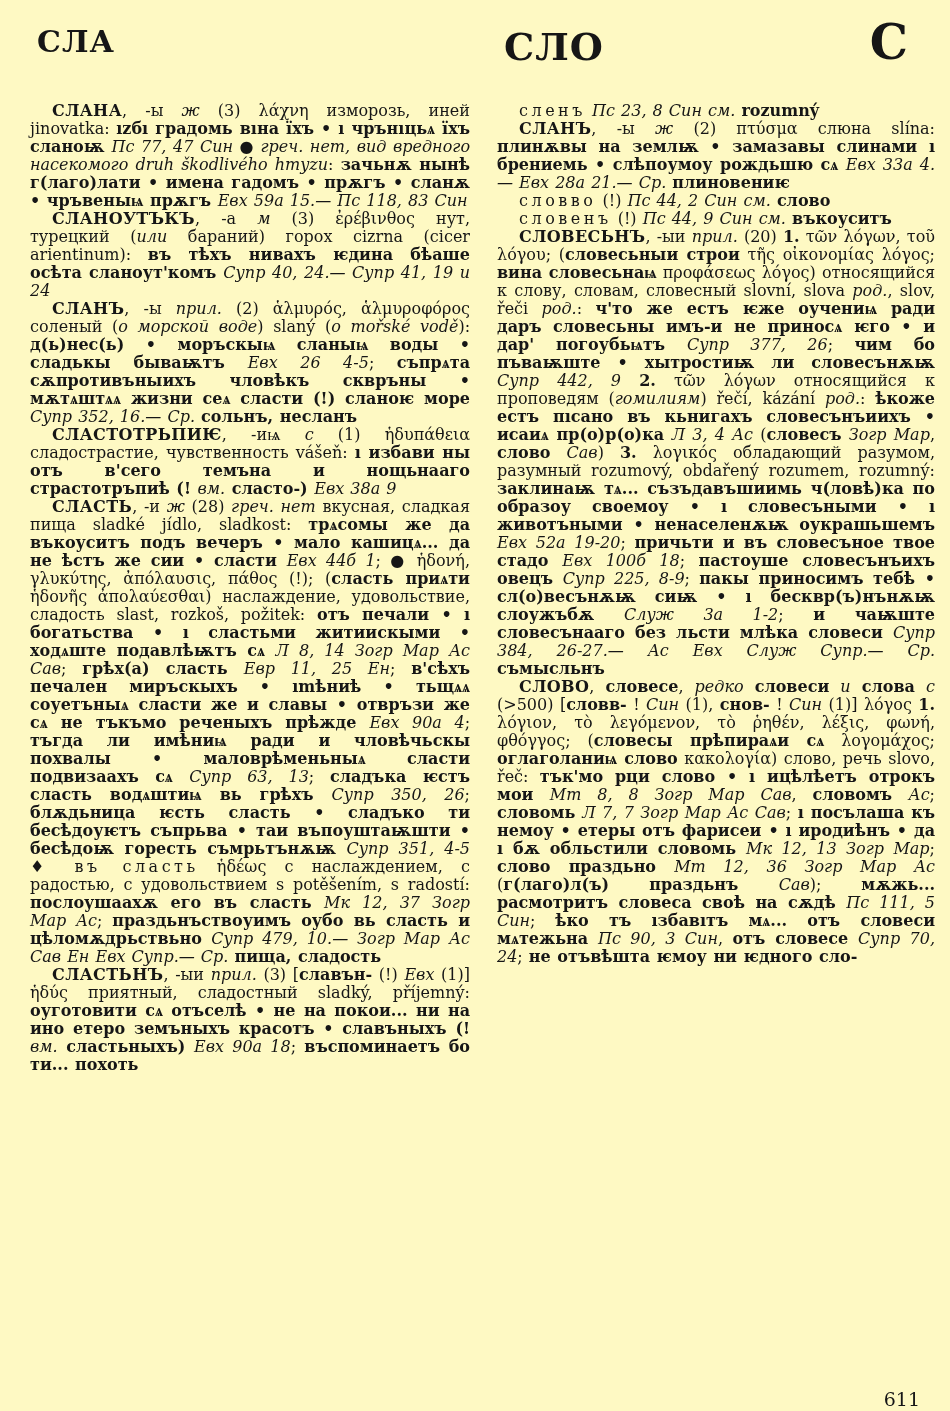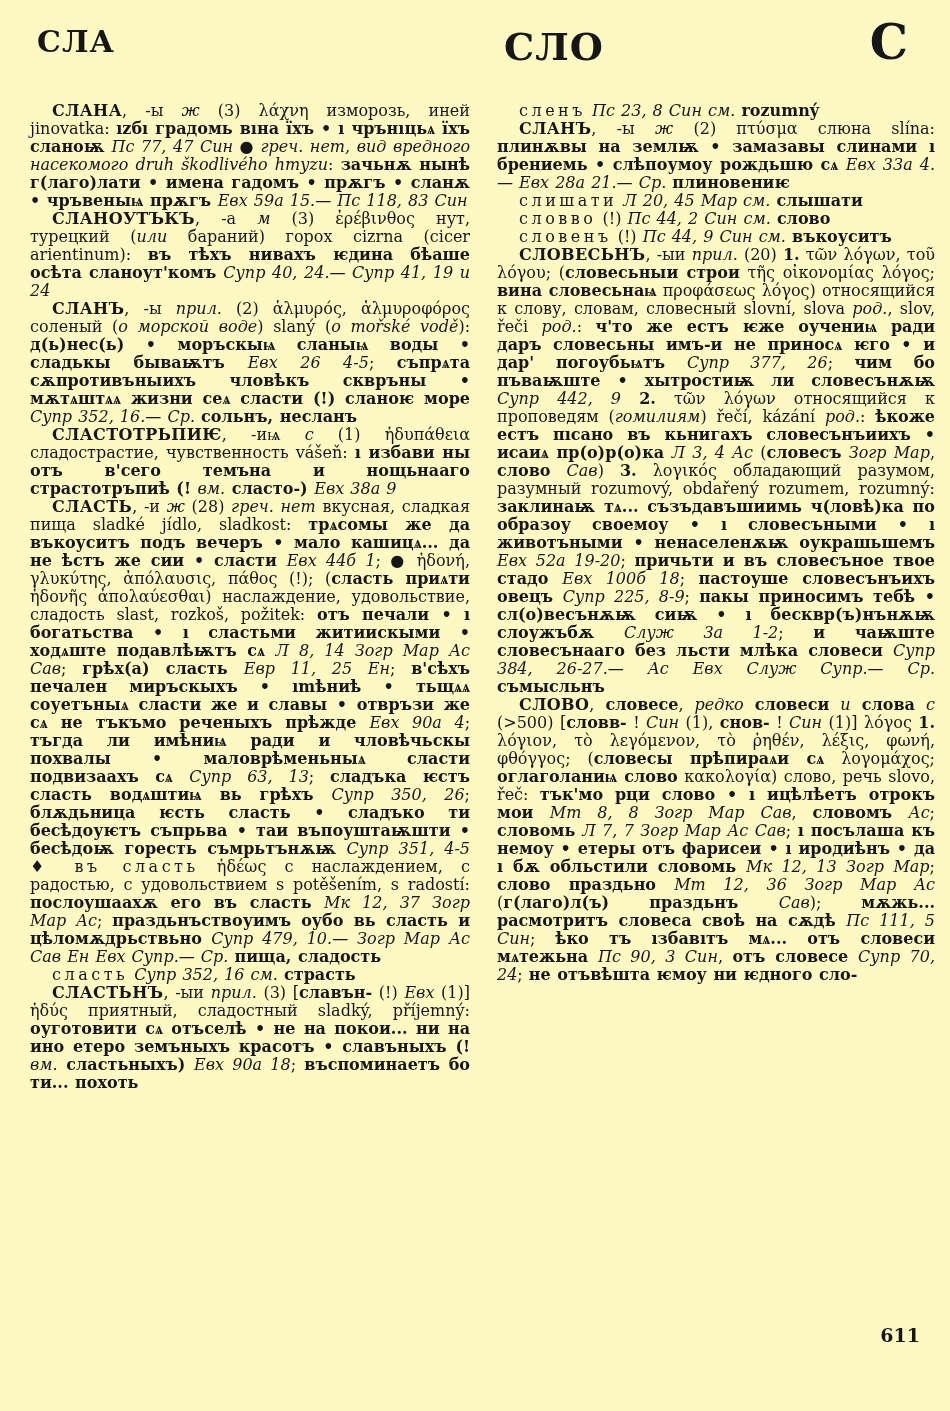--- a/index.html
+++ b/index.html
@@ -38,48 +38,46 @@
   .col-right{left:497px;width:438px;}
   p.entry{margin:0;text-indent:22px;}
   p.entry.cont{text-indent:0;}
   .seg-hw{font-weight:bold;letter-spacing:0.4px;}
   .seg-b{font-weight:bold;}
   .seg-i{font-style:italic;}
   .seg-n{}
   .seg-num{font-weight:bold;}
   .seg-sp{font-weight:normal;letter-spacing:3.5px;}
   .page-number{
-    position:absolute;right:30px;top:1324px;
-    font-size:19px;font-weight:bold;text-align:center;
+    position:absolute;right:30px;top:1388px;
+    font-size:19px;font-weight:normal;text-align:center;
   }
 </style>
 </head>
 <body>
 
 <div class="page">
 
   <div class="running-head">
     <span class="head-left">СЛА</span>
     <span class="head-right">СЛО</span>
     <span class="head-letter">С</span>
   </div>
 
   <div class="col col-left" id="col-left">
       <p class="entry"><span class="seg-hw">СЛАНА</span><span class="seg-n">, -ы </span><span class="seg-i">ж</span><span class="seg-n"> (3) λάχνη изморозь, иней jinovatka: </span><span class="seg-b">ızбı градомь вıна їхъ • ı чрънıцьѧ їхъ сланоѭ </span><span class="seg-i">Пс 77, 47 Син</span><span class="seg-n"> ● </span><span class="seg-i">греч. нет, вид вредного насекомого druh škodlivého hmyzu</span><span class="seg-n">: </span><span class="seg-b">зачьнѫ нынѣ г(лаго)лати • имена гадомъ • прѫгъ • сланѫ • чръвеныѩ прѫгъ </span><span class="seg-i">Евх 59а 15.— Пс 118, 83 Син</span></p>
       <p class="entry"><span class="seg-hw">СЛАНОУТЪКЪ</span><span class="seg-n">, -а </span><span class="seg-i">м</span><span class="seg-n"> (3) ἐρέβινθος нут, турецкий (</span><span class="seg-i">или</span><span class="seg-n"> бараний) горох cizrna (cicer arientinum): </span><span class="seg-b">въ тѣхъ нивахъ ѥдина бѣаше осѣта сланоут'комъ </span><span class="seg-i">Супр 40, 24.— Супр 41, 19 и 24</span></p>
       <p class="entry"><span class="seg-hw">СЛАНЪ</span><span class="seg-n">, -ы </span><span class="seg-i">прил.</span><span class="seg-n"> (2) ἁλμυρός, ἁλμυροφόρος соленый (</span><span class="seg-i">о морской воде</span><span class="seg-n">) slaný (</span><span class="seg-i">о mořské vodě</span><span class="seg-n">): </span><span class="seg-b">д(ь)нес(ь) • моръскыѩ сланыѩ воды • сладькы бываѭтъ </span><span class="seg-i">Евх 26 4-5</span><span class="seg-n">; </span><span class="seg-b">съпрѧта сѫпротивъныихъ чловѣкъ сквръны • мѫтѧштѧѧ жизни сеѧ сласти (!) сланоѥ море </span><span class="seg-i">Супр 352, 16.— Ср. </span><span class="seg-b">сольнъ, несланъ</span></p>
       <p class="entry"><span class="seg-hw">СЛАСТОТРЬПИѤ</span><span class="seg-n">, -иѩ </span><span class="seg-i">с</span><span class="seg-n"> (1) ἡδυπάθεια сладострастие, чувственность vášeň: </span><span class="seg-b">ı избави ны отъ в'сего темъна и нощьнааго страстотръпиѣ (! </span><span class="seg-i">вм.</span><span class="seg-b"> сласто-) </span><span class="seg-i">Евх 38а 9</span></p>
       <p class="entry"><span class="seg-hw">СЛАСТЬ</span><span class="seg-n">, -и </span><span class="seg-i">ж</span><span class="seg-n"> (28) </span><span class="seg-i">греч. нет</span><span class="seg-n"> вкусная, сладкая пища sladké jídlo, sladkost: </span><span class="seg-b">трѧсомы же да въкоуситъ подъ вечеръ • мало кашицѧ... да не ѣстъ же сии • сласти </span><span class="seg-i">Евх 44б 1</span><span class="seg-n">; ● ἡδονή, γλυκύτης, ἀπόλαυσις, πάθος (!); (</span><span class="seg-b">сласть приѧти</span><span class="seg-n"> ἡδονῆς ἀπολαύεσθαι) наслаждение, удовольствие, сладость slast, rozkoš, požitek: </span><span class="seg-b">отъ печали • ı богатьства • ı сластьми житиискыми • ходѧште подавлѣѭтъ сѧ </span><span class="seg-i">Л 8, 14 Зогр Мар Ас Сав</span><span class="seg-n">; </span><span class="seg-b">грѣх(а) сласть </span><span class="seg-i">Евр 11, 25 Ен</span><span class="seg-n">; </span><span class="seg-b">в'сѣхъ печален миръскыхъ • ımѣниѣ • тьщѧѧ соуетъныѧ сласти же и славы • отвръзи же сѧ не тъкъмо реченыхъ прѣжде </span><span class="seg-i">Евх 90а 4</span><span class="seg-n">; </span><span class="seg-b">тъгда ли имѣниѩ ради и чловѣчьскы похвалы • маловрѣменьныѧ сласти подвизаахъ сѧ </span><span class="seg-i">Супр 63, 13</span><span class="seg-n">; </span><span class="seg-b">сладъка ѥстъ сласть водѧштиѩ вь грѣхъ </span><span class="seg-i">Супр 350, 26</span><span class="seg-n">; </span><span class="seg-b">блѫдьница ѥсть сласть • сладъко ти бесѣдоуѥтъ съпрьва • таи въпоуштаѭшти • бесѣдоѭ горесть съмрьтънѫѭ </span><span class="seg-i">Супр 351, 4-5</span><span class="seg-n"> ♦ </span><span class="seg-sp">въ сласть</span><span class="seg-n"> ἡδέως с наслаждением, с радостью, с удовольствием s potěšením, s radostí: </span><span class="seg-b">послоушаахѫ его въ сласть </span><span class="seg-i">Мк 12, 37 Зогр Мар Ас</span><span class="seg-n">; </span><span class="seg-b">праздьнъствоуимъ оубо вь сласть и цѣломѫдрьствьно </span><span class="seg-i">Супр 479, 10.— Зогр Мар Ас Сав Ен Евх Супр.— Ср. </span><span class="seg-b">пища, сладость</span></p>
-      <p class="entry"><span class="seg-sp">сласть</span><span class="seg-n"> </span><span class="seg-i">Супр 352, 16 см.</span><span class="seg-n"> </span><span class="seg-b">страсть</span></p>
       <p class="entry"><span class="seg-hw">СЛАСТЬНЪ</span><span class="seg-n">, -ыи </span><span class="seg-i">прил.</span><span class="seg-n"> (3) [</span><span class="seg-b">славън-</span><span class="seg-n"> (!) </span><span class="seg-i">Евх</span><span class="seg-n"> (1)] ἡδύς приятный, сладостный sladký, příjemný: </span><span class="seg-b">оуготовити сѧ отъселѣ • не на покои... ни на ино етеро земъныхъ красотъ • славъныхъ (! </span><span class="seg-i">вм.</span><span class="seg-b"> сластьныхъ) </span><span class="seg-i">Евх 90а 18</span><span class="seg-n">; </span><span class="seg-b">въспоминаетъ бо ти... похоть</span></p>
     </div>
   <div class="col col-right" id="col-right">
       <p class="entry"><span class="seg-sp">сленъ</span><span class="seg-n"> </span><span class="seg-i">Пс 23, 8 Син см.</span><span class="seg-n"> </span><span class="seg-b">rozumný</span></p>
       <p class="entry"><span class="seg-hw">СЛАНЪ</span><span class="seg-n">, -ы </span><span class="seg-i">ж</span><span class="seg-n"> (2) πτύσμα слюна slína: </span><span class="seg-b">плинѫвы на землѭ • замазавы слинами ı брениемь • слѣпоумоу рождьшю сѧ </span><span class="seg-i">Евх 33а 4.— Евх 28а 21.— Ср. </span><span class="seg-b">плиновениѥ</span></p>
-      <p class="entry"><span class="seg-sp">слишати</span><span class="seg-n"> </span><span class="seg-i">Л 20, 45 Мар см.</span><span class="seg-n"> </span><span class="seg-b">слышати</span></p>
       <p class="entry"><span class="seg-sp">словво</span><span class="seg-n"> (!) </span><span class="seg-i">Пс 44, 2 Син см.</span><span class="seg-n"> </span><span class="seg-b">слово</span></p>
       <p class="entry"><span class="seg-sp">словенъ</span><span class="seg-n"> (!) </span><span class="seg-i">Пс 44, 9 Син см.</span><span class="seg-n"> </span><span class="seg-b">въкоуситъ</span></p>
       <p class="entry"><span class="seg-hw">СЛОВЕСЬНЪ</span><span class="seg-n">, -ыи </span><span class="seg-i">прил.</span><span class="seg-n"> (20) </span><span class="seg-num">1.</span><span class="seg-n"> τῶν λόγων, τοῦ λόγου; (</span><span class="seg-b">словесьныи строи</span><span class="seg-n"> τῆς οἰκονομίας λόγος; </span><span class="seg-b">вина словесьнаѩ</span><span class="seg-n"> προφάσεως λόγος) относящийся к слову, словам, словесный slovní, slova </span><span class="seg-i">род.</span><span class="seg-n">, slov, řeči </span><span class="seg-i">род.</span><span class="seg-n">: </span><span class="seg-b">ч'то же естъ ѥже оучениѩ ради даръ словесьны имъ-и не приносѧ ѥго • и дар' погоубьѩтъ </span><span class="seg-i">Супр 377, 26</span><span class="seg-n">; </span><span class="seg-b">чим бо пъваѭште • хытростиѭ ли словесънѫѭ </span><span class="seg-i">Супр 442, 9</span><span class="seg-n"> </span><span class="seg-num">2.</span><span class="seg-n"> τῶν λόγων относящийся к проповедям (</span><span class="seg-i">гомилиям</span><span class="seg-n">) řečí, kázání </span><span class="seg-i">род.</span><span class="seg-n">: </span><span class="seg-b">ѣкоже естъ пıсано въ кьнигахъ словесънъиихъ • исаиѧ пр(о)р(о)ка </span><span class="seg-i">Л 3, 4 Ас</span><span class="seg-n"> (</span><span class="seg-b">словесъ</span><span class="seg-n"> </span><span class="seg-i">Зогр Мар</span><span class="seg-n">, </span><span class="seg-b">слово</span><span class="seg-n"> </span><span class="seg-i">Сав</span><span class="seg-n">) </span><span class="seg-num">3.</span><span class="seg-n"> λογικός обладающий разумом, разумный rozumový, obdařený rozumem, rozumný: </span><span class="seg-b">заклинаѭ тѧ... съзъдавъшиимь ч(ловѣ)ка по образоу своемоу • ı словесъными • ı животъными • ненаселенѫѭ оукрашьшемъ </span><span class="seg-i">Евх 52а 19-20</span><span class="seg-n">; </span><span class="seg-b">причьти и въ словесъное твое стадо </span><span class="seg-i">Евх 100б 18</span><span class="seg-n">; </span><span class="seg-b">пастоуше словесънъихъ овецъ </span><span class="seg-i">Супр 225, 8-9</span><span class="seg-n">; </span><span class="seg-b">пакы приносимъ тебѣ • сл(о)весънѫѭ сиѭ • ı бесквр(ъ)нънѫѭ слоужъбѫ </span><span class="seg-i">Служ 3а 1-2</span><span class="seg-n">; </span><span class="seg-b">и чаѭште словесънааго без льсти млѣка словеси </span><span class="seg-i">Супр 384, 26-27.— Ас Евх Служ Супр.— Ср. </span><span class="seg-b">съмысльнъ</span></p>
       <p class="entry"><span class="seg-hw">СЛОВО</span><span class="seg-n">, </span><span class="seg-b">словесе</span><span class="seg-n">, </span><span class="seg-i">редко</span><span class="seg-n"> </span><span class="seg-b">словеси</span><span class="seg-n"> </span><span class="seg-i">и</span><span class="seg-n"> </span><span class="seg-b">слова</span><span class="seg-n"> </span><span class="seg-i">с</span><span class="seg-n"> (&gt;500) [</span><span class="seg-b">словв-</span><span class="seg-n"> ! </span><span class="seg-i">Син</span><span class="seg-n"> (1), </span><span class="seg-b">снов-</span><span class="seg-n"> ! </span><span class="seg-i">Син</span><span class="seg-n"> (1)] λόγος </span><span class="seg-num">1.</span><span class="seg-n"> λόγιον, τὸ λεγόμενον, τὸ ῥηθέν, λέξις, φωνή, φθόγγος; (</span><span class="seg-b">словесы прѣпираѧи сѧ</span><span class="seg-n"> λογομάχος; </span><span class="seg-b">оглаголаниѩ слово</span><span class="seg-n"> κακολογία) слово, речь slovo, řeč: </span><span class="seg-b">тък'мо рци слово • ı ицѣлѣетъ отрокъ мои </span><span class="seg-i">Мт 8, 8 Зогр Мар Сав</span><span class="seg-n">, </span><span class="seg-b">словомъ </span><span class="seg-i">Ас</span><span class="seg-n">; </span><span class="seg-b">словомь </span><span class="seg-i">Л 7, 7 Зогр Мар Ас Сав</span><span class="seg-n">; </span><span class="seg-b">ı посълаша къ немоу • етеры отъ фарисеи • ı иродиѣнъ • да ı бѫ обльстили словомь </span><span class="seg-i">Мк 12, 13 Зогр Мар</span><span class="seg-n">; </span><span class="seg-b">слово праздьно </span><span class="seg-i">Мт 12, 36 Зогр Мар Ас</span><span class="seg-n"> (</span><span class="seg-b">г(лаго)л(ъ) праздьнъ </span><span class="seg-i">Сав</span><span class="seg-n">); </span><span class="seg-b">мѫжь... расмотритъ словеса своѣ на сѫдѣ </span><span class="seg-i">Пс 111, 5 Син</span><span class="seg-n">; </span><span class="seg-b">ѣко тъ ıзбавıтъ мѧ... отъ словеси мѧтежьна </span><span class="seg-i">Пс 90, 3 Син</span><span class="seg-n">, </span><span class="seg-b">отъ словесе </span><span class="seg-i">Супр 70, 24</span><span class="seg-n">; </span><span class="seg-b">не отъвѣшта ѥмоу ни ѥдного сло-</span></p>
     </div>
 
   <div class="page-number">611</div>
 
 </div>
 

